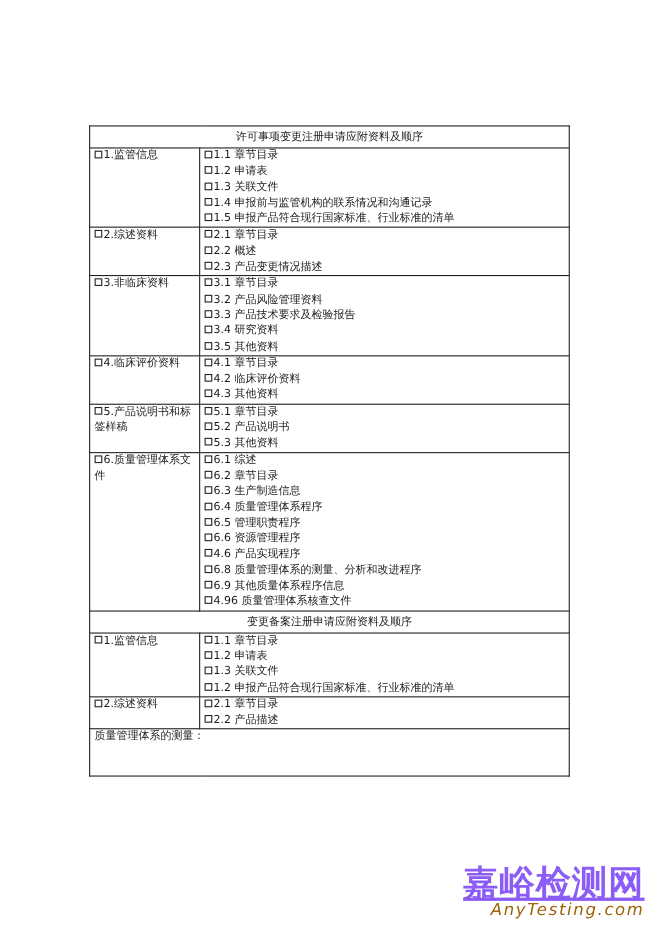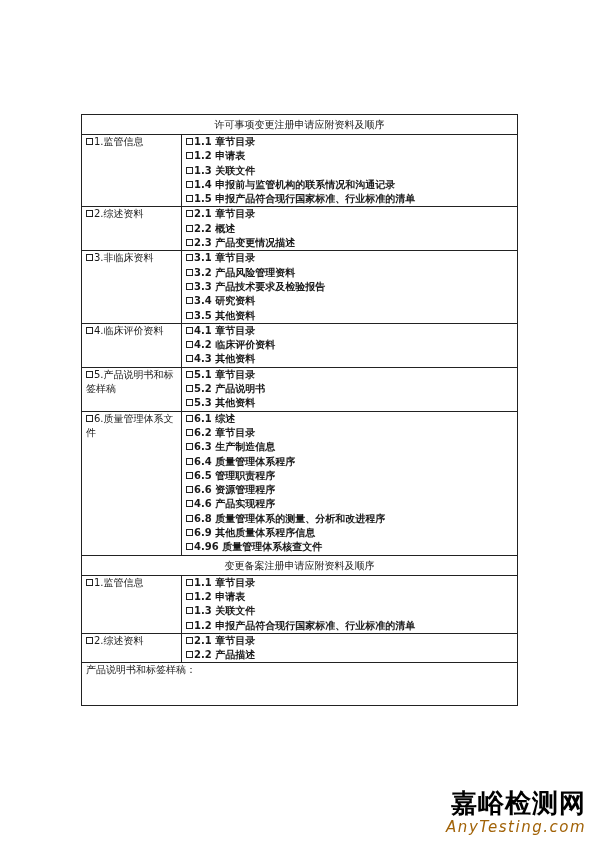--- a/index.html
+++ b/index.html
@@ -6,25 +6,25 @@
   body { width:600px; height:848px; position:relative; overflow:hidden;
          font-family:"DejaVu Sans", sans-serif; color:#1a1a1a; }
   .page-table { position:absolute; left:81px; top:86px; width:436px;
                 border-collapse:collapse; table-layout:fixed;margin-top:28px; }
   .page-table td { border:1.5px solid #222; vertical-align:top; padding:0 4px;
                    font-size:10px; line-height:14.3px; }
   .page-table td.sec-head { text-align:center; height:19px; line-height:19px; padding:0; }
   .page-table col.c1 { width:100px; }
   .page-table col.c2 { width:336px; }
   .cat { padding-top:1px; }
-  .item { display:block; white-space:nowrap;font-weight:bold; }
+  .item { display:block; white-space:nowrap; }
   .box { display:inline-block; width:7px; height:7px; border:1px solid #222; margin-right:1px; vertical-align:-0px; box-sizing:border-box; }
   .other-cell { height:42px; }
   .watermark { position:absolute; right:14px; bottom:12px; text-align:right; color:#cfcfcf; }
-  .wm-cn { font-size:26px; letter-spacing:1px; font-weight:bold; line-height:30px; color:#000000; }
+  .wm-cn { font-size:32px; letter-spacing:1px; font-weight:bold; line-height:30px; color:#8b5cf6;text-decoration:underline; }
   .wm-en { font-size:15px; font-style:italic; letter-spacing:1.5px; color:#a16207; line-height:18px; }
 </style>
 </head>
 <body>
 
 <table class="page-table">
   <colgroup>
       <col class="c1">
       <col class="c2">
     </colgroup>
@@ -104,21 +104,21 @@
         </td>
       </tr>
       <tr>
         <td class="cat"><span class="box"></span><span>2.综述资料</span></td>
         <td class="cat">
           <span class="item"><span class="box"></span><span>2.1 章节目录</span></span>
           <span class="item"><span class="box"></span><span>2.2 产品描述</span></span>
         </td>
       </tr>
       <tr>
-        <td colspan="2" class="other-cell"><span>产品说明书和标签样稿：</span></td>
+        <td colspan="2" class="other-cell"><span>质量管理体系的测量：</span></td>
       </tr>
     </tbody>
 </table>
 
 <div class="watermark">
   <div class="wm-cn">嘉峪检测网</div>
   <div class="wm-en">AnyTesting.com</div>
 </div>
 
 </body></html>

